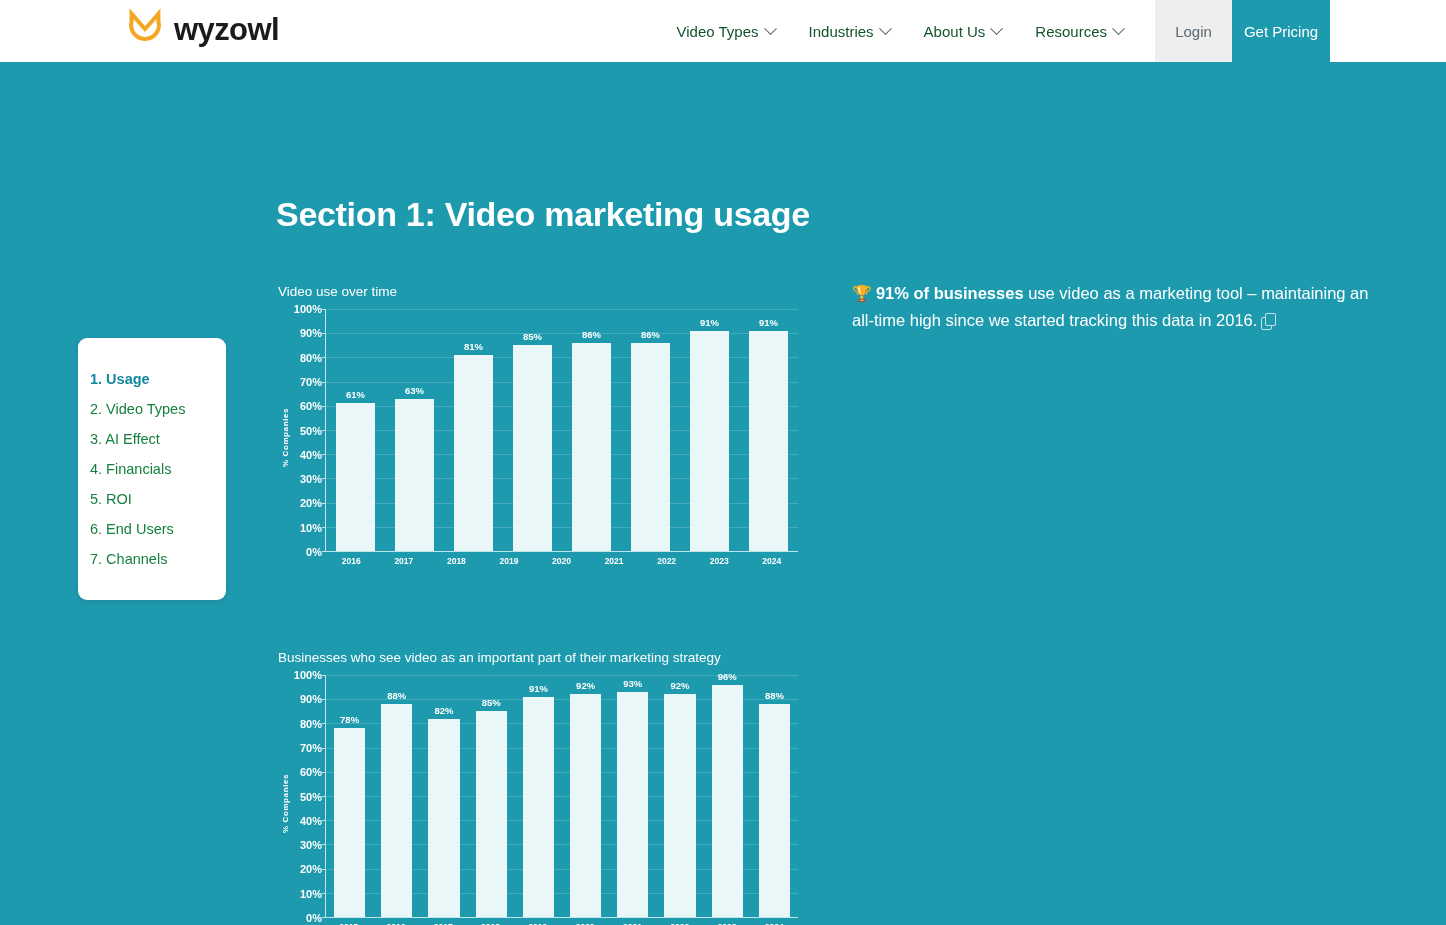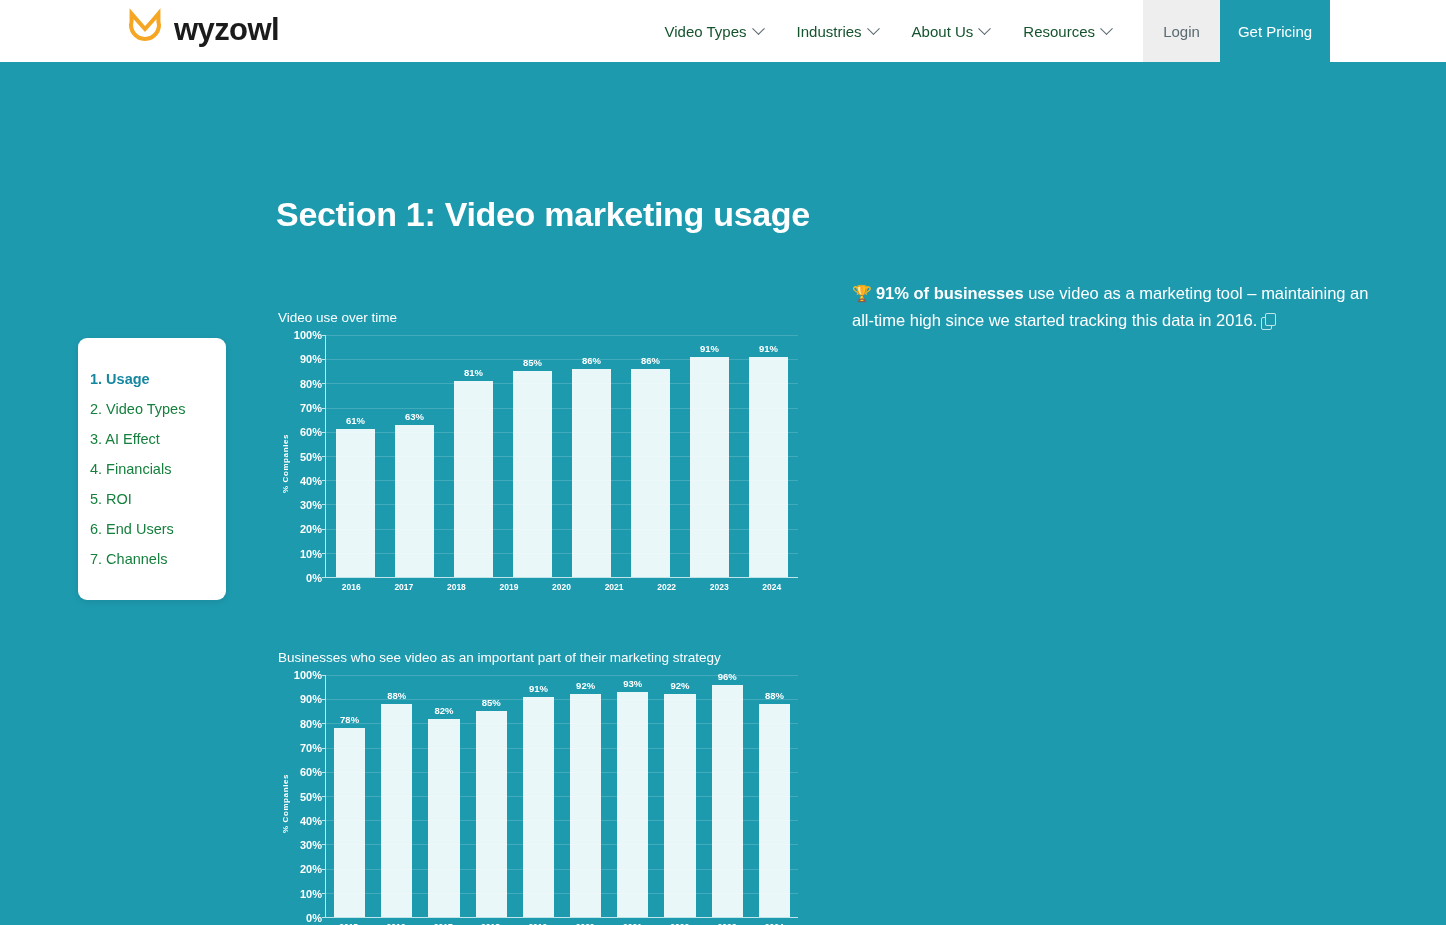--- a/index.html
+++ b/index.html
@@ -83,21 +83,21 @@
     display: flex;
     align-items: center;
     justify-content: center;
     cursor: pointer;
   }
 
   .btn-pricing {
     background: #1e9aaf;
     color: #ffffff;
     font-size: 15px;
-    width: 110px;
+    width: 98px;
     display: flex;
     align-items: center;
     justify-content: center;
     cursor: pointer;
   }
 
   .nav-tail { width: 116px; background: #ffffff; }
 
   
   .page { position: relative; height: 871px; }
@@ -134,21 +134,21 @@
 
   .side-item.active { color: #1687a0; font-weight: bold; }
 
   
   .chart {
     position: absolute;
     left: 278px;
     width: 520px;
   }
 
-  .chart-1 { top: 222px; margin-top: 26px; }
+  .chart-1 { top: 222px; }
   .chart-2 { top: 588px; }
 
   .chart-title {
     font-size: 13.5px;
     color: #ffffff;
     margin-bottom: 10px;
     white-space: nowrap;
   }
 
   .plot-row { display: flex; align-items: stretch; }

